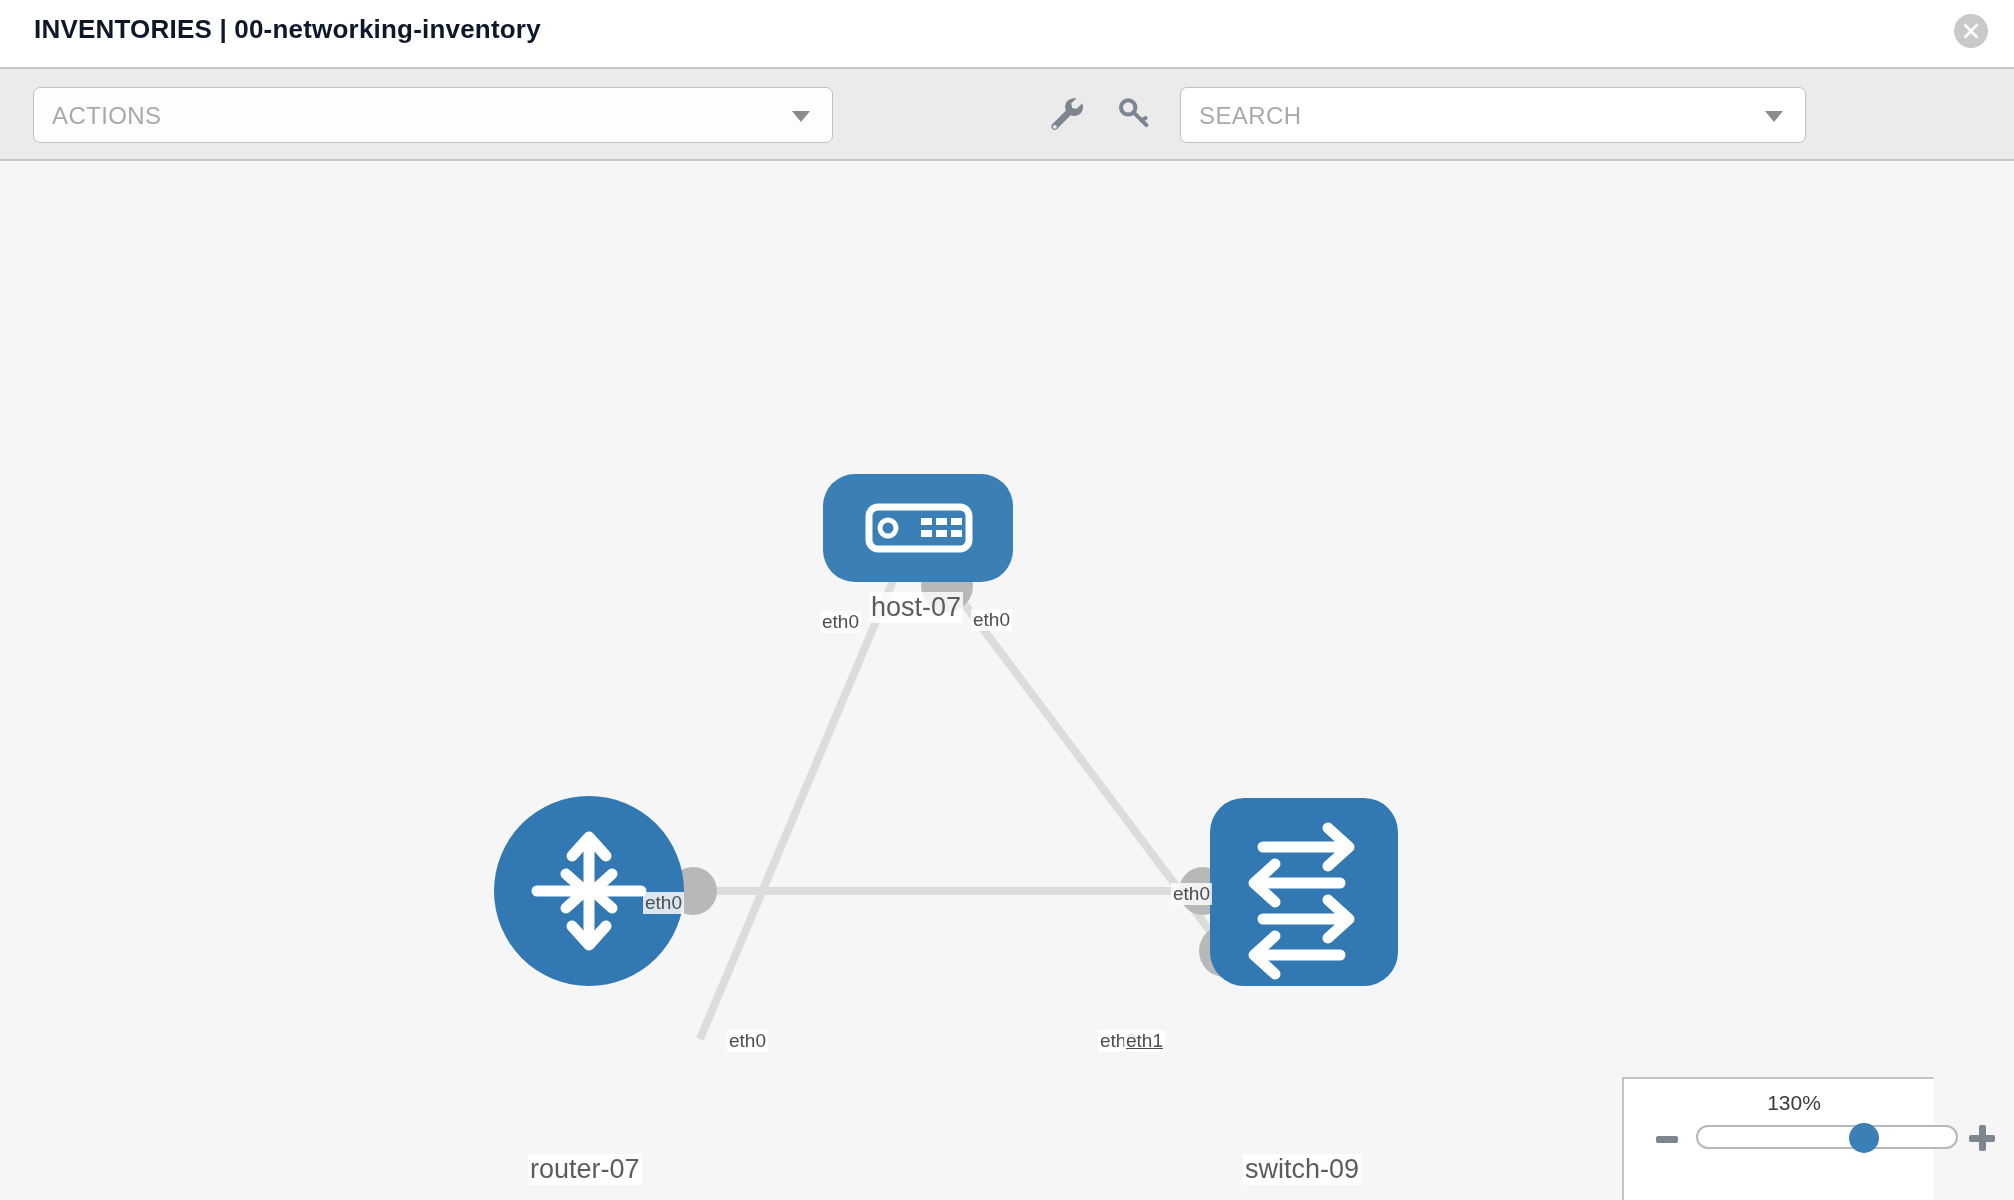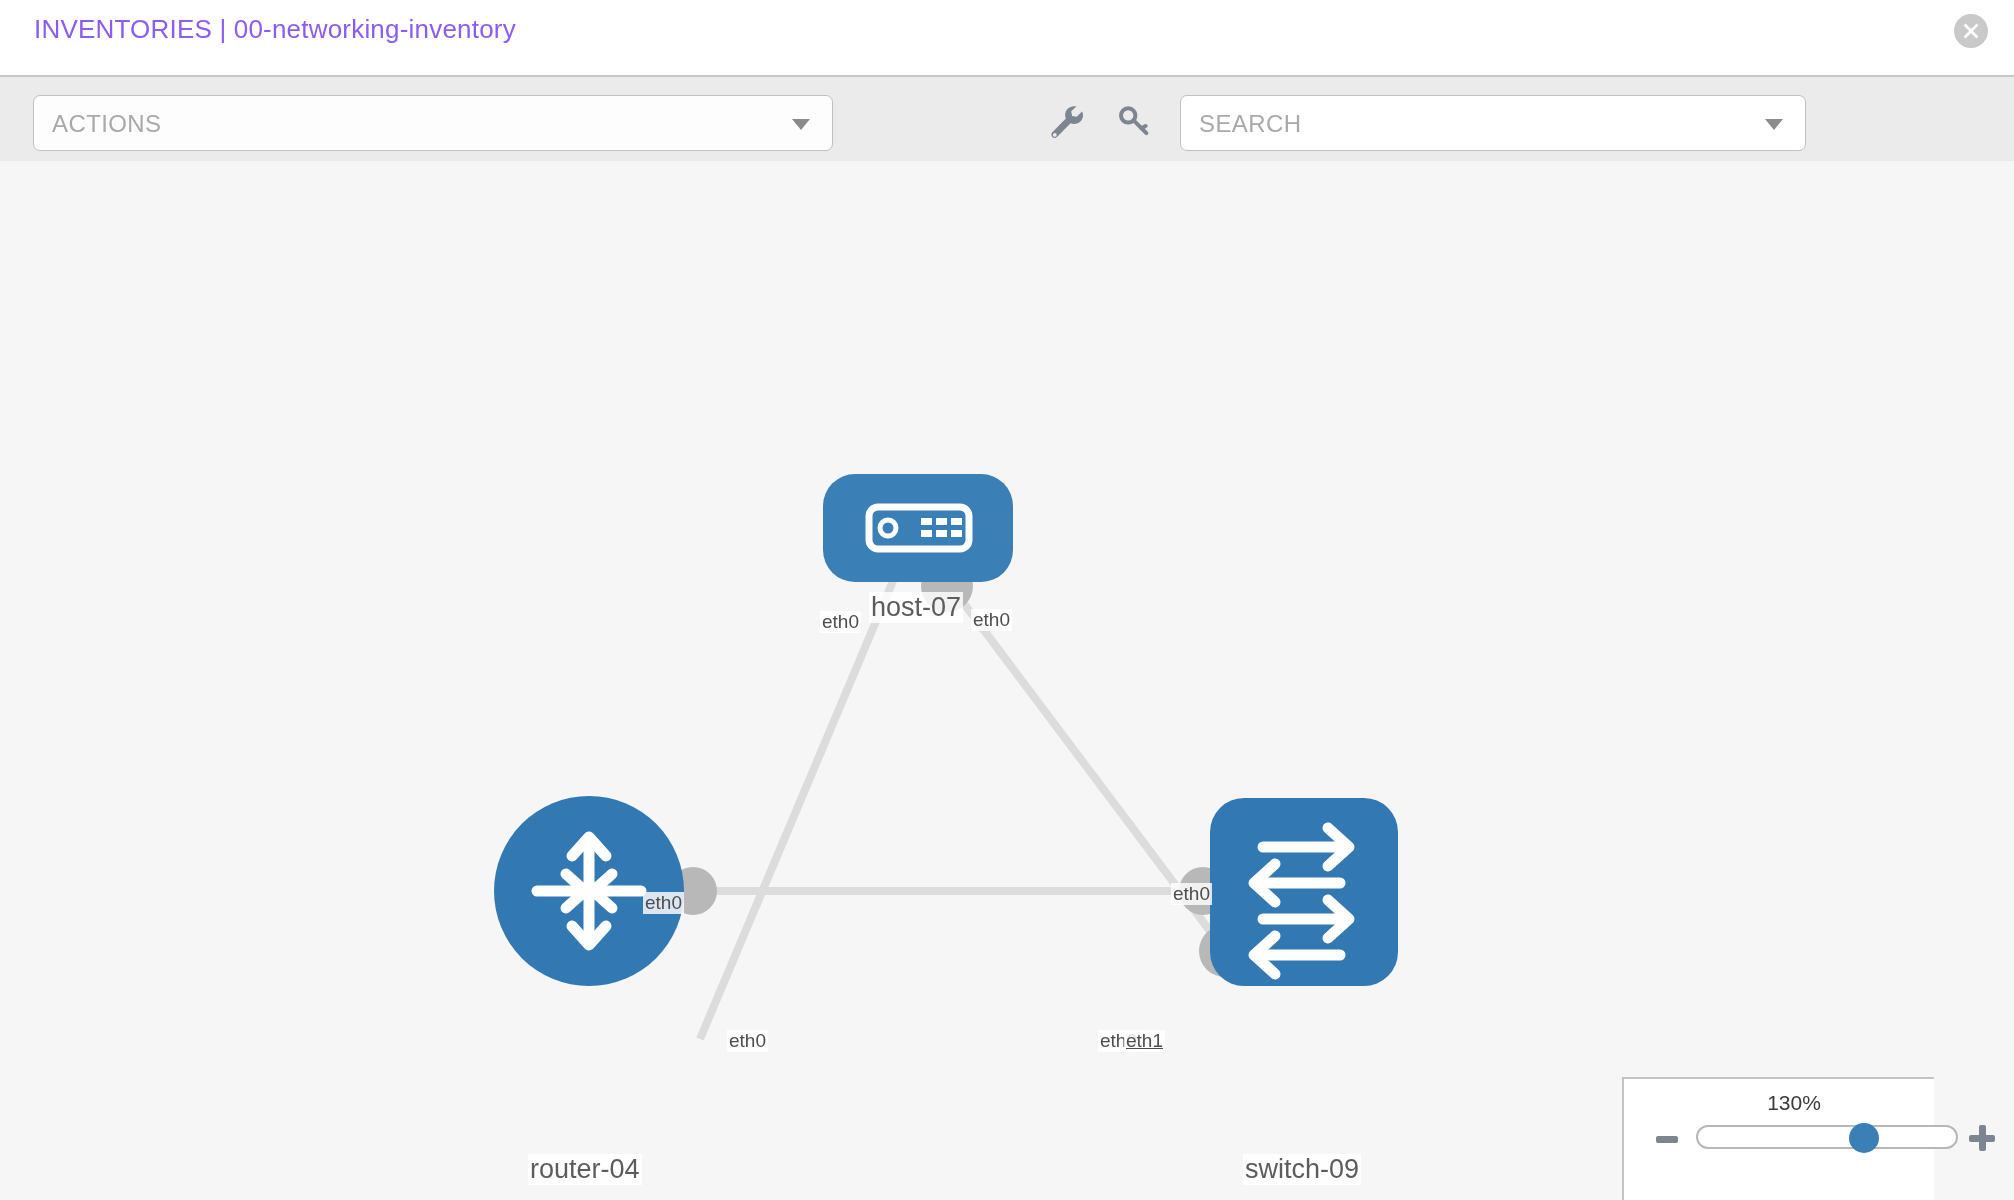--- a/index.html
+++ b/index.html
@@ -22,22 +22,22 @@
     width: 2014px;
     height: 67px;
     background: #ffffff;
     box-sizing: border-box;
   }
   .page-title {
     position: absolute;
     left: 34px;
     top: 14px;
     font-size: 26px;
-    font-weight: normal;
-    color: #8b5cf6;
+    font-weight: bold;
+    color: #0f172a;
     letter-spacing: 0.2px;
     white-space: nowrap;
   }
   .close-btn {
     position: absolute;
     right: 26px;
     top: 14px;
     width: 34px;
     height: 34px;
     border-radius: 50%;
@@ -49,21 +49,20 @@
   
   .toolbar {
     position: absolute;
     left: 0; top: 67px;
     width: 2014px;
     height: 94px;
     background: #ebebeb;
     border-top: 2px solid #c7c7c7;
     border-bottom: 2px solid #c7c7c7;
     box-sizing: border-box;
-    margin-top: 8px;
   }
   .actions-select {
     position: absolute;
     left: 33px;
     top: 18px;
     width: 800px;
     height: 56px;
     background: #fdfdfd;
     border: 1.5px solid #c0c0c0;
     border-radius: 7px;
@@ -334,21 +333,21 @@
 
   <span class="iface-label" style="left:820px; top:450px;">eth0</span>
   <span class="iface-label" style="left:971px; top:448px;">eth0</span>
   <span class="iface-label" style="left:643px; top:731px;">eth0</span>
   <span class="iface-label" style="left:1171px; top:722px;">eth0</span>
   <span class="iface-label" style="left:727px; top:869px;">eth0</span>
   <span class="iface-label" style="left:1098px; top:869px;">eth0</span>
   <span class="iface-label" style="left:1124px; top:869px;text-decoration:underline;">eth1</span>
 
   <span class="node-name" style="left:869px; top:431px;">host-07</span>
-  <span class="node-name" style="left:528px; top:993px;">router-04</span>
+  <span class="node-name" style="left:528px; top:993px;">router-07</span>
   <span class="node-name" style="left:1243px; top:993px;">switch-09</span>
 
 </div>
 
 <div class="zoom-panel">
   <div class="zoom-value">130%</div>
   <div class="zoom-minus"></div>
   <div class="zoom-track"></div>
   <div class="zoom-handle"></div>
   <div class="zoom-plus"></div>

